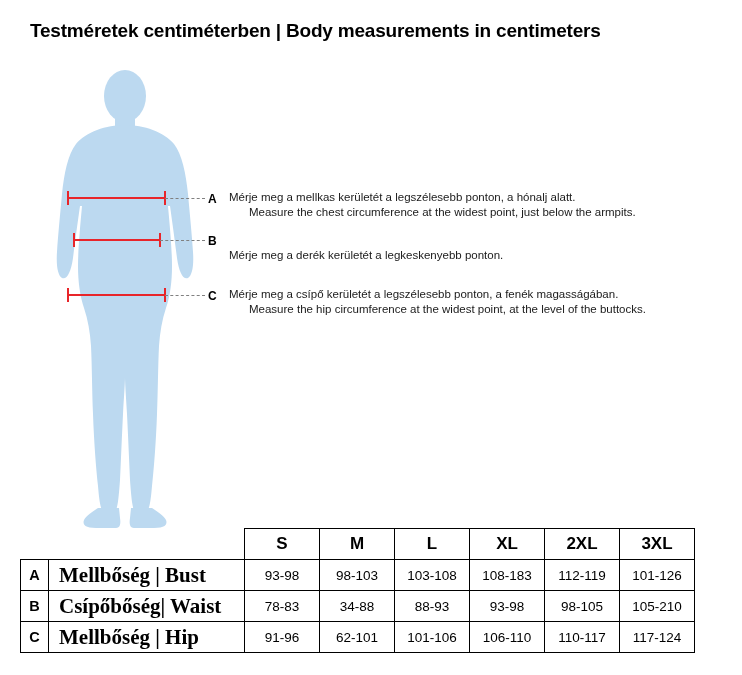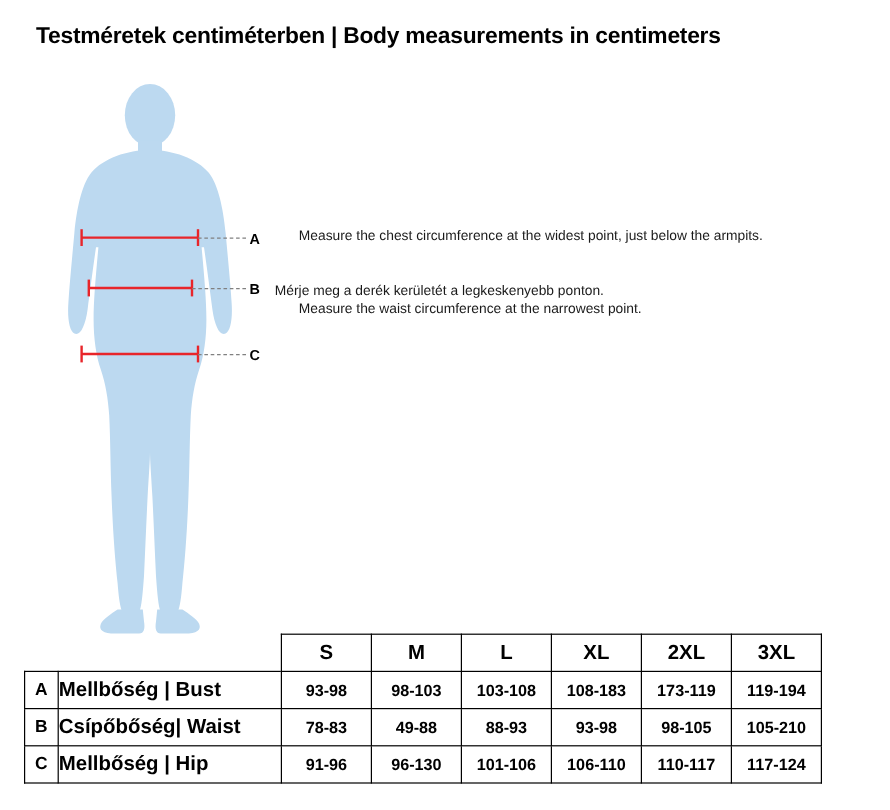--- a/index.html
+++ b/index.html
@@ -81,25 +81,27 @@
     border: 1px solid #000;
     text-align: center;
     font-weight: bold;
     padding: 0;
     height: 30px;
   }
   table.sizes .c-letter { width: 27px; }
   table.sizes .c-name {
     width: 185px;
     text-align: left;
-    font-size: 17px;
+    padding-left: 10px;
+    font-size: 21px;
+    font-family: Liberation Serif, serif;
   }
   table.sizes .c-size { width: 74px; font-size: 15px;}
   table.sizes .head-size { font-size: 17px; }
-  table.sizes .val { font-size: 13.5px; font-weight: bold;}
+  table.sizes .val { font-size: 13.5px; font-weight: normal;}
   table.sizes .blank {
     border: none;
     background: #ffffff;
   }
   .hdr-row td { height: 31px; }
 </style>
 </head>
 <body>
 
 <div class="page">
@@ -172,34 +174,38 @@
     </svg>
   </div>
 
   <div class="leader" style="left:165px; top:198px; width:40px;"></div>
   <div class="leader" style="left:160px; top:240px; width:45px;"></div>
   <div class="leader" style="left:165px; top:295px; width:40px;"></div>
 
   <div class="callout" style="left:208px; top:190px; width:510px; height:34px;">
     <span class="letter" style="left:0px; top:2px;">A</span>
     <span class="txt" style="left:21px; top:0px;">
+      <span class="l1">Mérje meg a mellkas kerületét a legszélesebb ponton, a hónalj alatt.</span>
       <span class="l2">Measure the chest circumference at the widest point, just below the armpits.</span>
     </span>
   </div>
 
   <div class="callout" style="left:208px; top:232px; width:510px; height:34px;">
     <span class="letter" style="left:0px; top:2px;">B</span>
-    <span class="txt" style="left:21px; top:4px;">
+    <span class="txt" style="left:21px; top:16px;text-align:center;">
       <span class="l1">Mérje meg a derék kerületét a legkeskenyebb ponton.</span>
-      <span class="l2">Measure the waist circumference at the narrowest point.</span>
     </span>
   </div>
 
   <div class="callout" style="left:208px; top:287px; width:510px; height:34px;">
     <span class="letter" style="left:0px; top:2px;">C</span>
+    <span class="txt" style="left:21px; top:0px;">
+      <span class="l1">Mérje meg a csípő kerületét a legszélesebb ponton, a fenék magasságában.</span>
+      <span class="l2">Measure the hip circumference at the widest point, at the level of the buttocks.</span>
+    </span>
   </div>
 
   <div class="table-wrap">
     <table class="sizes">
       <tbody>
           <tr class="hdr-row">
         <td class="blank c-letter"></td>
         <td class="blank c-name"></td>
         <td class="c-size head-size">S</td>
         <td class="c-size head-size">M</td>
@@ -208,38 +214,38 @@
         <td class="c-size head-size">2XL</td>
         <td class="c-size head-size">3XL</td>
       </tr>
       <tr>
         <td class="c-letter">A</td>
         <td class="c-name">Mellbőség | Bust</td>
         <td class="c-size val">93-98</td>
         <td class="c-size val">98-103</td>
         <td class="c-size val">103-108</td>
         <td class="c-size val">108-183</td>
-        <td class="c-size val">173-119</td>
-        <td class="c-size val">119-194</td>
+        <td class="c-size val">112-119</td>
+        <td class="c-size val">101-126</td>
       </tr>
       <tr>
         <td class="c-letter">B</td>
         <td class="c-name">Csípőbőség|  Waist</td>
         <td class="c-size val">78-83</td>
-        <td class="c-size val">49-88</td>
+        <td class="c-size val">34-88</td>
         <td class="c-size val">88-93</td>
         <td class="c-size val">93-98</td>
         <td class="c-size val">98-105</td>
         <td class="c-size val">105-210</td>
       </tr>
       <tr>
         <td class="c-letter">C</td>
         <td class="c-name">Mellbőség  |  Hip</td>
         <td class="c-size val">91-96</td>
-        <td class="c-size val">96-130</td>
+        <td class="c-size val">62-101</td>
         <td class="c-size val">101-106</td>
         <td class="c-size val">106-110</td>
         <td class="c-size val">110-117</td>
         <td class="c-size val">117-124</td>
       </tr>
     </tbody>
       </table>
   </div>
 
 </div>

